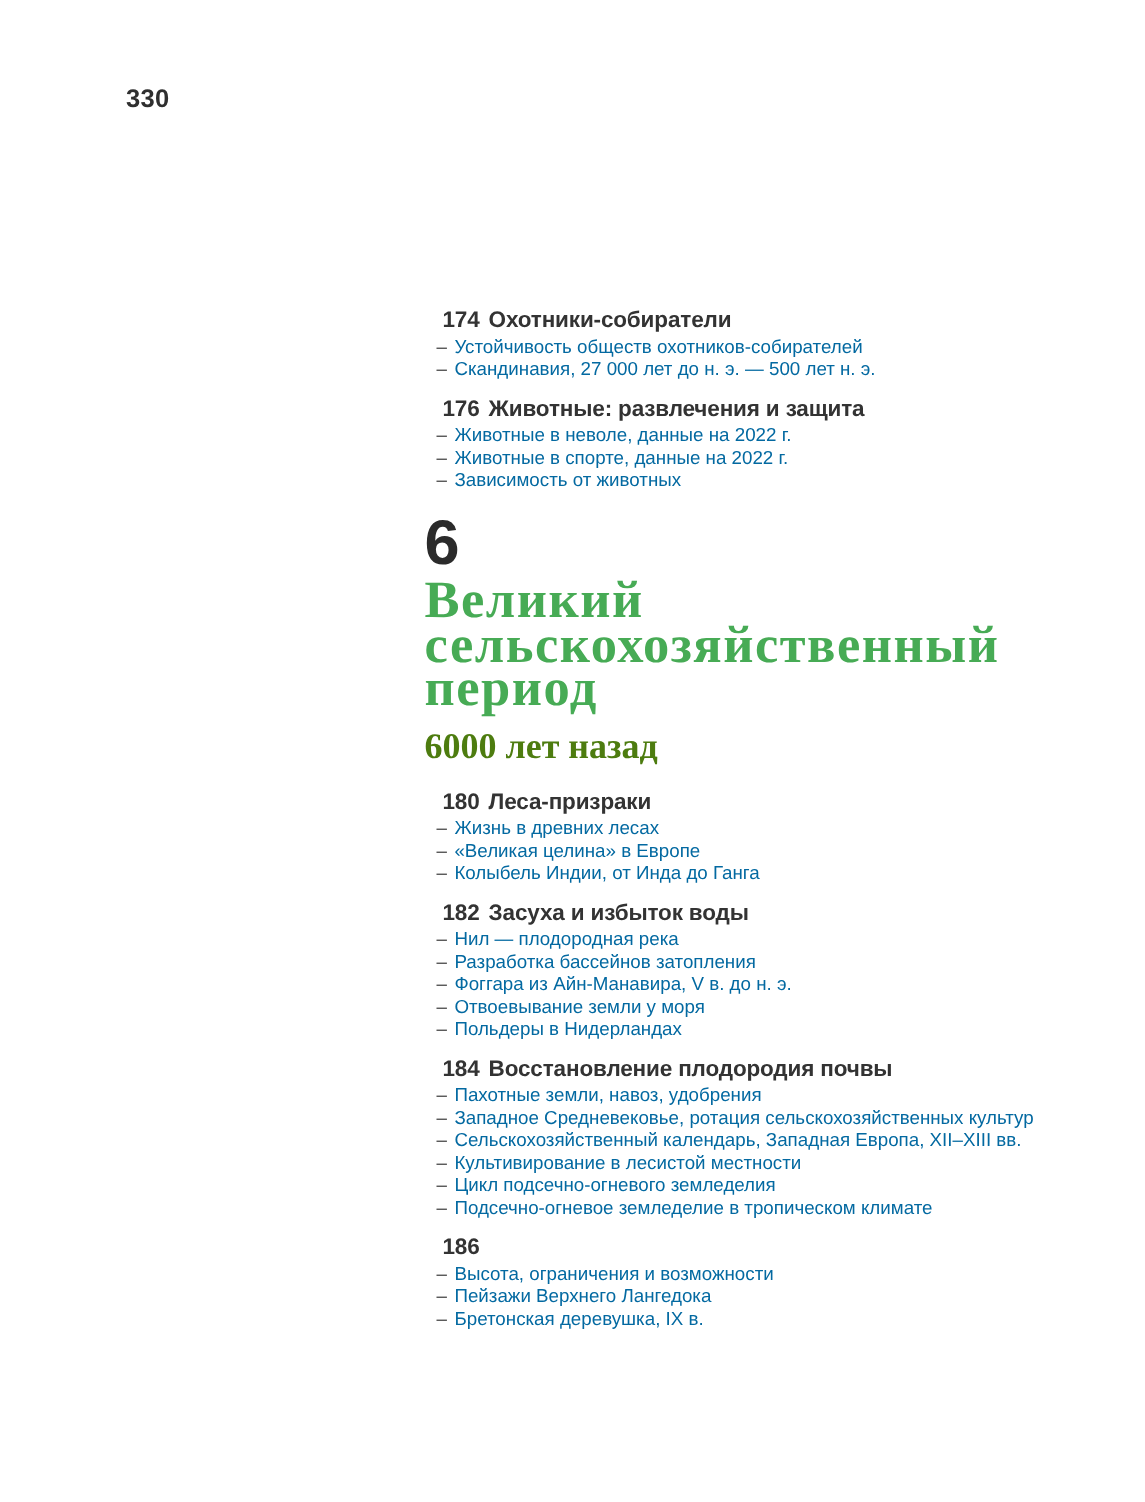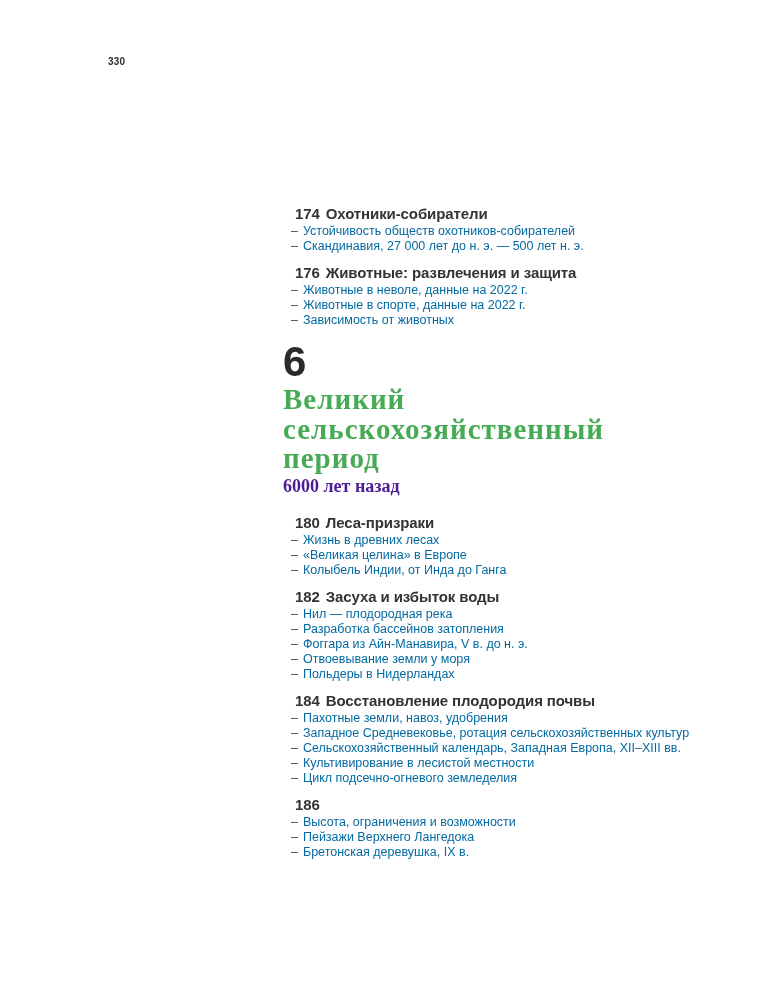--- a/index.html
+++ b/index.html
@@ -6,22 +6,22 @@
   body{
     width:763px;height:1001px;
     background:#ffffff;
     font-family:"Liberation Sans",sans-serif;
     color:#333333;
     position:relative;
     overflow:hidden;
   }
   .page-number{
     position:absolute;
-    left:108px;top:56px;
-    font-size:10px;font-weight:bold;
+    left:84px;top:56px;
+    font-size:17px;font-weight:bold;
     color:#2f2f2f;
     letter-spacing:.2px;
   }
   .toc{
     position:absolute;
     left:283px;top:206px;
     width:450px;
   }
   .section{margin:0 0 11px 0;}
   .section-heading{
@@ -50,31 +50,31 @@
   }
   .chapter-number{
     font-size:42px;line-height:40px;
     font-weight:bold;color:#2b2b2b;
     letter-spacing:0;
   }
   .chapter-title{
     margin-top:3px;
     font-family:"Liberation Serif",serif;
     font-weight:bold;
-    font-size:29px;line-height:29.5px;
+    font-size:35px;line-height:29.5px;
     letter-spacing:1px;
     color:#47ab55;
     white-space:pre-line;
   }
   .chapter-subtitle{
-    margin-top:2px;
+    margin-top:14px;
     font-family:"Liberation Serif",serif;
     font-weight:bold;
-    font-size:18px;line-height:20px;
-    color:#4c1d95;
+    font-size:24px;line-height:20px;
+    color:#4d7c0f;
   }
 </style>
 </head>
 <body>
 
 <div class="page-number">330</div>
 
 <div class="toc">
 
   <div class="section">
@@ -138,20 +138,21 @@
     <h3 class="section-heading">
       <span>184</span>
       <span>Восстановление плодородия почвы</span>
     </h3>
     <ul class="sub-list">
         <li>Пахотные земли, навоз, удобрения</li>
         <li>Западное Средневековье, ротация сельскохозяйственных культур</li>
         <li>Сельскохозяйственный календарь, Западная Европа, XII–XIII вв.</li>
         <li>Культивирование в лесистой местности</li>
         <li>Цикл подсечно-огневого земледелия</li>
+        <li>Подсечно-огневое земледелие в тропическом климате</li>
       </ul>
   </div>
 
   <div class="section">
     <h3 class="section-heading">
       <span>186</span>
     </h3>
     <ul class="sub-list">
         <li>Высота, ограничения и возможности</li>
         <li>Пейзажи Верхнего Лангедока</li>

